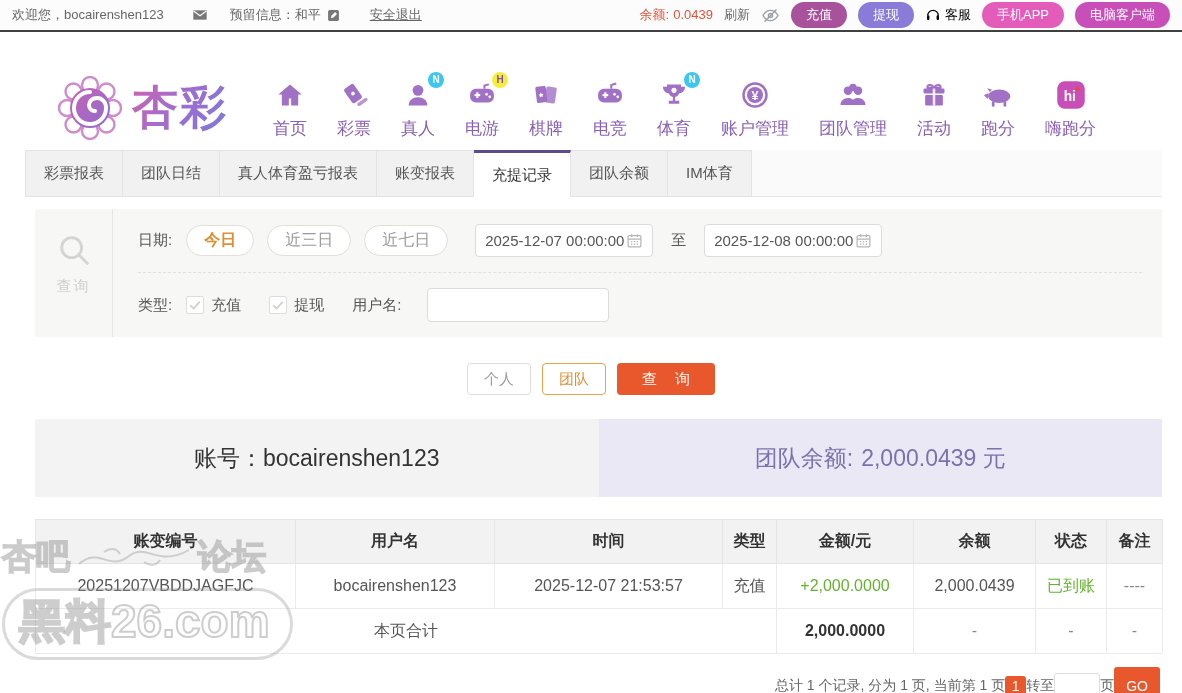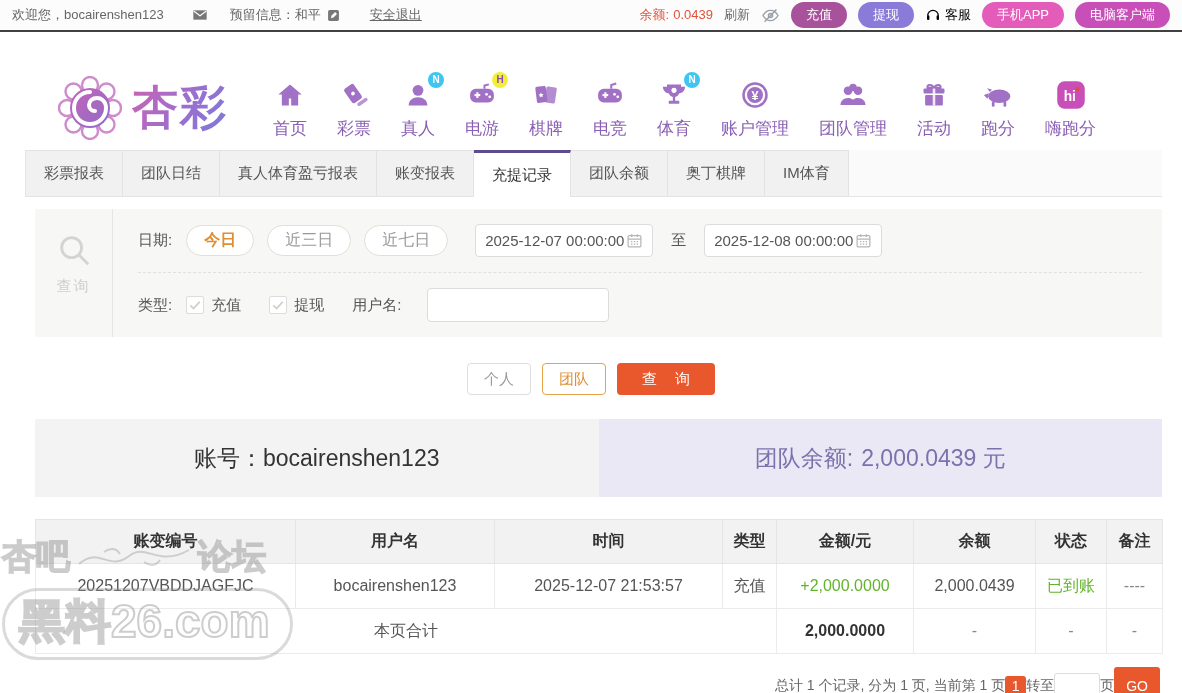--- a/index.html
+++ b/index.html
@@ -333,21 +333,20 @@
     </div>
   </div>
 
   <div class="tabs">
     <div class="tab">彩票报表</div>
     <div class="tab">团队日结</div>
     <div class="tab">真人体育盈亏报表</div>
     <div class="tab">账变报表</div>
     <div class="tab active">充提记录</div>
     <div class="tab">团队余额</div>
-    <div class="tab">奥丁棋牌</div>
     <div class="tab">IM体育</div>
     <div class="tab-filler"></div>
   </div>
 
   <div class="filter">
     <div class="filter-left">
       <svg width="38" height="38" viewBox="0 0 24 24" fill="none" stroke="#d4d4d2" stroke-width="1.8">
           <circle cx="10.5" cy="10.5" r="6.3"></circle>
           <path d="M15.2 15.2 21 21"></path>
         </svg>

